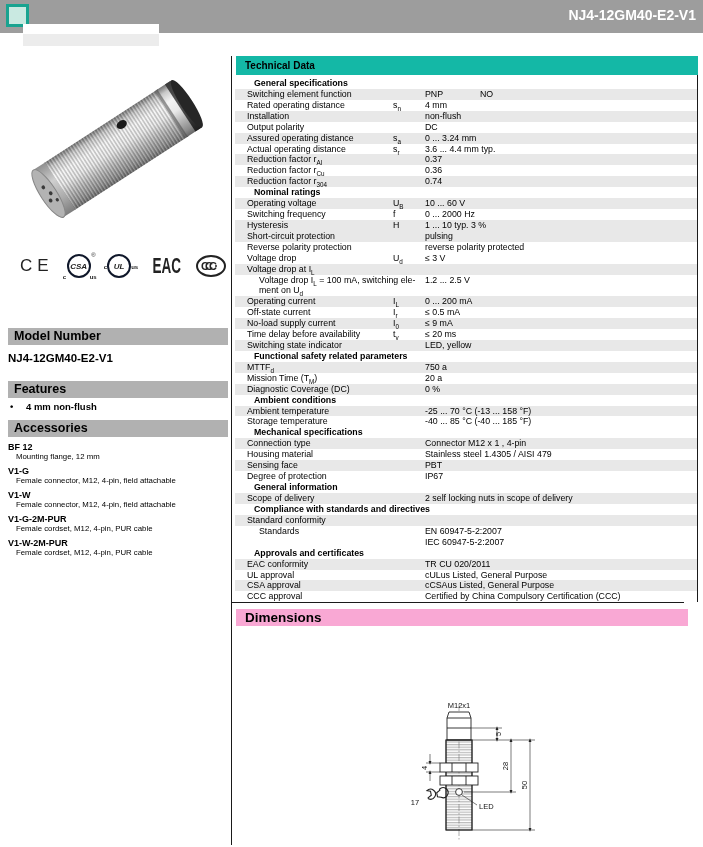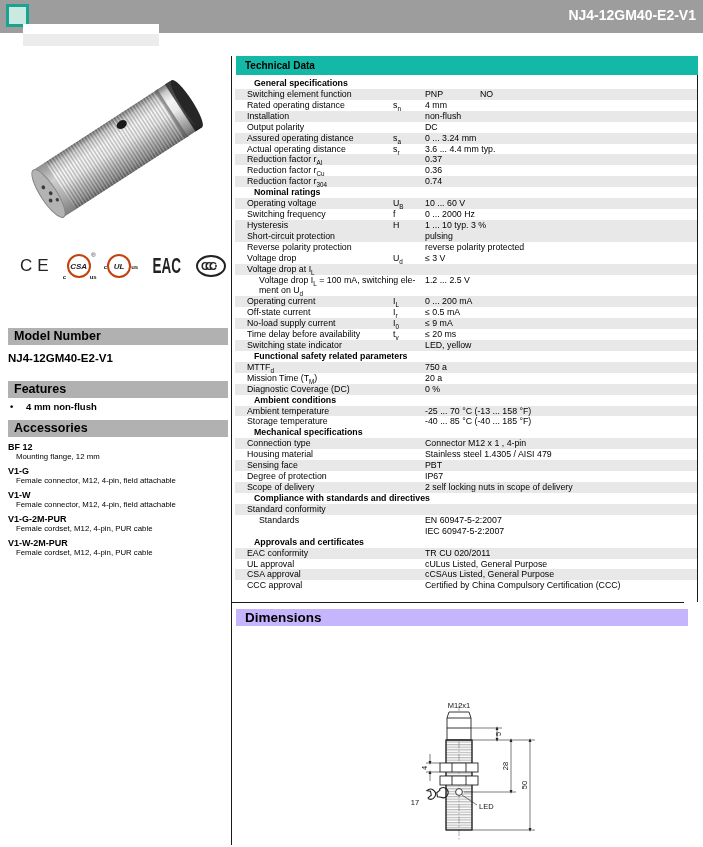--- a/index.html
+++ b/index.html
@@ -13,21 +13,21 @@
   .topbar-model{position:absolute;right:7px;top:7px;font-size:14px;font-weight:bold;color:#fff;}
   .tab-notch{position:absolute;left:23px;top:24px;width:136px;}
   .tab-white{height:10px;background:#fff;}
   .tab-gray{height:12px;background:#ececec;}
   
   .product-photo{position:absolute;left:22px;top:52px;width:200px;height:190px;}
   .certs{position:absolute;left:20px;top:246px;width:206px;height:40px;display:flex;
          align-items:center;justify-content:space-between;}
   .mark{position:relative;display:inline-block;color:#222;}
   .ce-text{font-size:17px;letter-spacing:5px;font-weight:normal;}
-  .circle{display:inline-flex;align-items:center;justify-content:center;border:2px solid #c2410c;
+  .circle{display:inline-flex;align-items:center;justify-content:center;border:2px solid #0f172a;
           border-radius:50%;width:20px;height:20px;font-weight:bold;}
   .csa .circle{font-size:8px;font-style:italic;}
   .cul .circle{font-size:8px;font-style:italic;}
   .tiny{font-size:6px;font-weight:bold;}
   .csa-reg{position:absolute;top:-2px;right:-5px;font-size:6px;}
   .csa-c{position:absolute;bottom:-2px;left:-4px;}
   .csa-us{position:absolute;bottom:-2px;right:-6px;}
   .eac-text{font-size:15px;font-weight:bold;transform:scaleY(1.45) scaleX(0.9);display:inline-block;
             letter-spacing:0px;}
   .ccc-oval{display:inline-flex;align-items:center;justify-content:center;border:2px solid #222;
@@ -42,21 +42,21 @@
   .acc-list{position:absolute;left:8px;top:442px;width:214px;}
   .acc-item{margin-bottom:5px;}
   .acc-name{font-size:9px;font-weight:bold;line-height:10px;}
   .acc-desc{font-size:7.8px;line-height:9px;padding-left:8px;}
   
   .v-border-left{position:absolute;left:231px;top:56px;width:1px;height:789px;background:#1a1a1a;}
   .v-border-right{position:absolute;left:697px;top:56px;width:1px;height:546px;background:#1a1a1a;}
   .h-sep{position:absolute;left:231px;top:602px;width:453px;height:1px;background:#1a1a1a;}
   .tech-bar{position:absolute;left:236px;top:56px;width:462px;height:19px;background:#14b8a6;
             font-size:10px;font-weight:bold;line-height:19px;padding-left:9px;box-sizing:border-box;}
-  .dims-bar{position:absolute;left:236px;top:609px;width:452px;height:17px;background:#c4b5fd;
+  .dims-bar{position:absolute;left:236px;top:609px;width:452px;height:17px;background:#f9a8d4;
             font-size:13.5px;font-weight:bold;line-height:17px;padding-left:9px;box-sizing:border-box;}
   .tech-table{position:absolute;left:235px;top:78px;width:462px;}
   .sec-hdr{font-size:8.8px;font-weight:bold;line-height:11px;padding-left:7px;margin-left:12px;}
   .trow{display:flex;font-size:8.8px;line-height:10.9px;min-height:10.9px;}
   .trow.alt{background:#e8e8e8;}
   .c-label{box-sizing:border-box;width:158px;padding-left:12px;white-space:pre-line;}
   .c-label.ind1{padding-left:24px;}
   .c-label.wide{width:190px;}
   .c-sym{box-sizing:border-box;width:32px;}
   .c-val{flex:1;white-space:pre-line;}
@@ -346,20 +346,21 @@
       <div class="trow alt">
         <div class="c-label">Sensing face</div>
         <div class="c-sym"></div>
         <div class="c-val">PBT</div>
       </div>
       <div class="trow">
         <div class="c-label">Degree of protection</div>
         <div class="c-sym"></div>
         <div class="c-val">IP67</div>
       </div>
+      <div class="sec-hdr">General information</div>
       <div class="trow alt">
         <div class="c-label">Scope of delivery</div>
         <div class="c-sym"></div>
         <div class="c-val">2 self locking nuts in scope of delivery</div>
       </div>
       <div class="sec-hdr">Compliance with standards and directives</div>
       <div class="trow alt">
         <div class="c-label">Standard conformity</div>
         <div class="c-sym"></div>
         <div class="c-val"></div>

